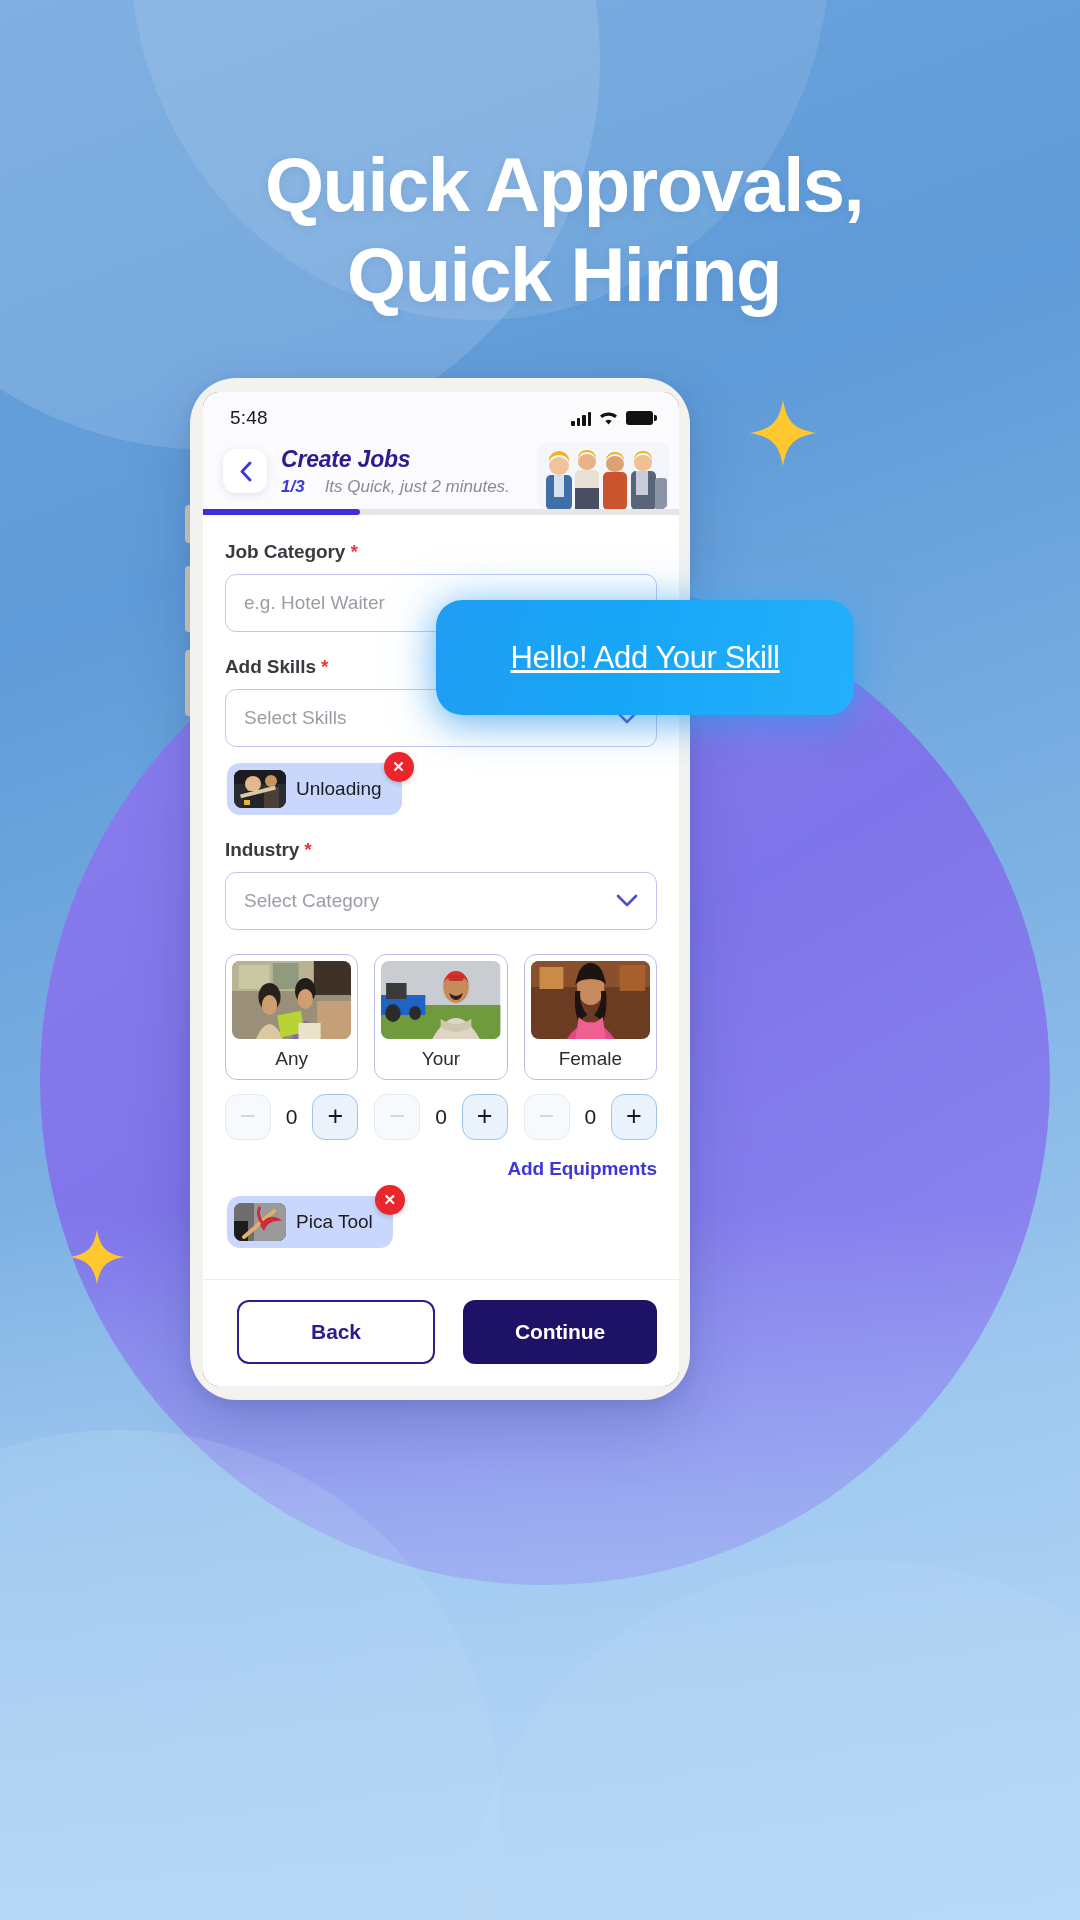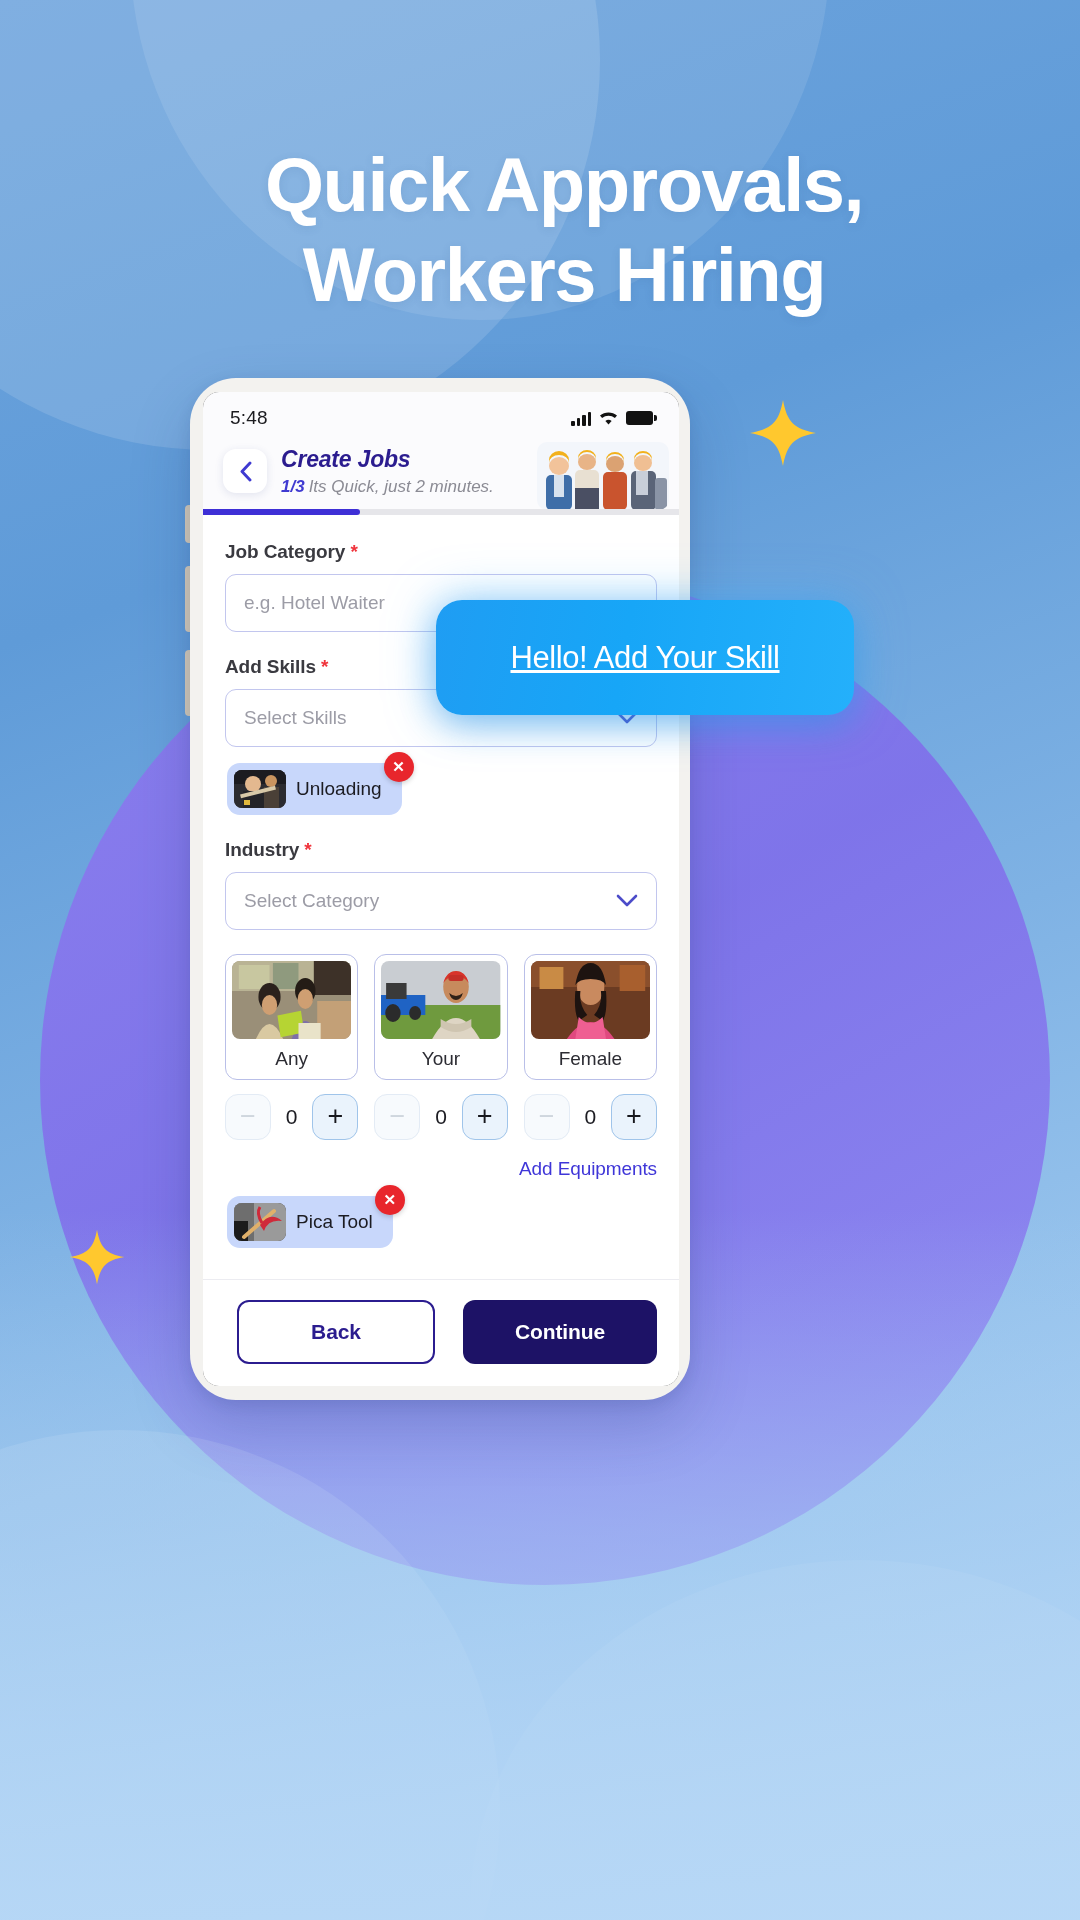--- a/index.html
+++ b/index.html
@@ -126,21 +126,21 @@
     display: flex; align-items: center; justify-content: center;
   }
   .back-btn svg { display:block; }
   .header-text { flex: 1; min-width: 0; }
   .header-title {
     font-size: 23px; font-weight: 700; color: #2b1c8f;
     letter-spacing: -0.2px; line-height: 1.2;
   }
   .header-sub {
     margin-top: 3px; font-size: 17px; color: #8b8b94;
-    display: flex; align-items: baseline; gap: 4px;
+    display: flex; align-items: baseline; gap: 20px;
   }
   .header-step { color: #3f3ad1; font-weight: 700; }
   .header-art {
     position: absolute; right: 10px; top: 4px;
     width: 132px; height: 68px;
     border-radius: 10px; overflow: hidden;
   }
   .header-art svg { display:block; }
 
   
@@ -217,21 +217,21 @@
   .stp-btn {
     width: 46px; height: 46px; border-radius: 13px;
     display: flex; align-items: center; justify-content: center;
     font-size: 27px; line-height: 1;
   }
   .stp-minus { background: #f7fafd; border: 1.2px solid #e3ebf5; color: #cfd6de; }
   .stp-plus  { background: #eaf3fc; border: 1.4px solid #9fc4ea; color: #18181d; font-weight: 500; }
   .stp-val { font-size: 21px; color: #1c1c22; }
 
   .add-equip {
-    text-align: right; font-size: 19px; font-weight: 400;
+    text-align: right; font-size: 19px; font-weight: 700;
     color: #3f36d8; margin-top: 18px; letter-spacing: -0.1px;
   }
 
   
   .footer {
     flex: none; background: #ffffff;
     border-top: 1.3px solid #ececf1;
     padding: 20px 22px 22px 22px;
     display: flex; gap: 16px;
   }
@@ -263,21 +263,21 @@
   <div class="blob-top-light"></div>
   <div class="blob-top-light2"></div>
   <div class="blob-purple"></div>
   <div class="blob-bottom-light"></div>
   <div class="blob-bottom-light2"></div>
   <div class="veil"></div>
 </div>
 
 <div class="headline">
   <span>Quick Approvals,</span>
-  <span class="l2">Workers Hiring</span>
+  <span class="l2">Quick Hiring</span>
 </div>
 
 <div class="sparkle" style="left:748px; top:398px;">
   <svg width="70" height="70" viewBox="0 0 70 70">
       <path d="M35 2 C39 24 46 31 68 35 C46 39 39 46 35 68 C31 46 24 39 2 35 C24 31 31 24 35 2 Z" fill="#FFC82E"></path>
     </svg>
 </div>
 <div class="sparkle" style="left:68px; top:1228px;">
   <svg width="58" height="58" viewBox="0 0 70 70">
       <path d="M35 2 C39 24 46 31 68 35 C46 39 39 46 35 68 C31 46 24 39 2 35 C24 31 31 24 35 2 Z" fill="#FFC82E"></path>

